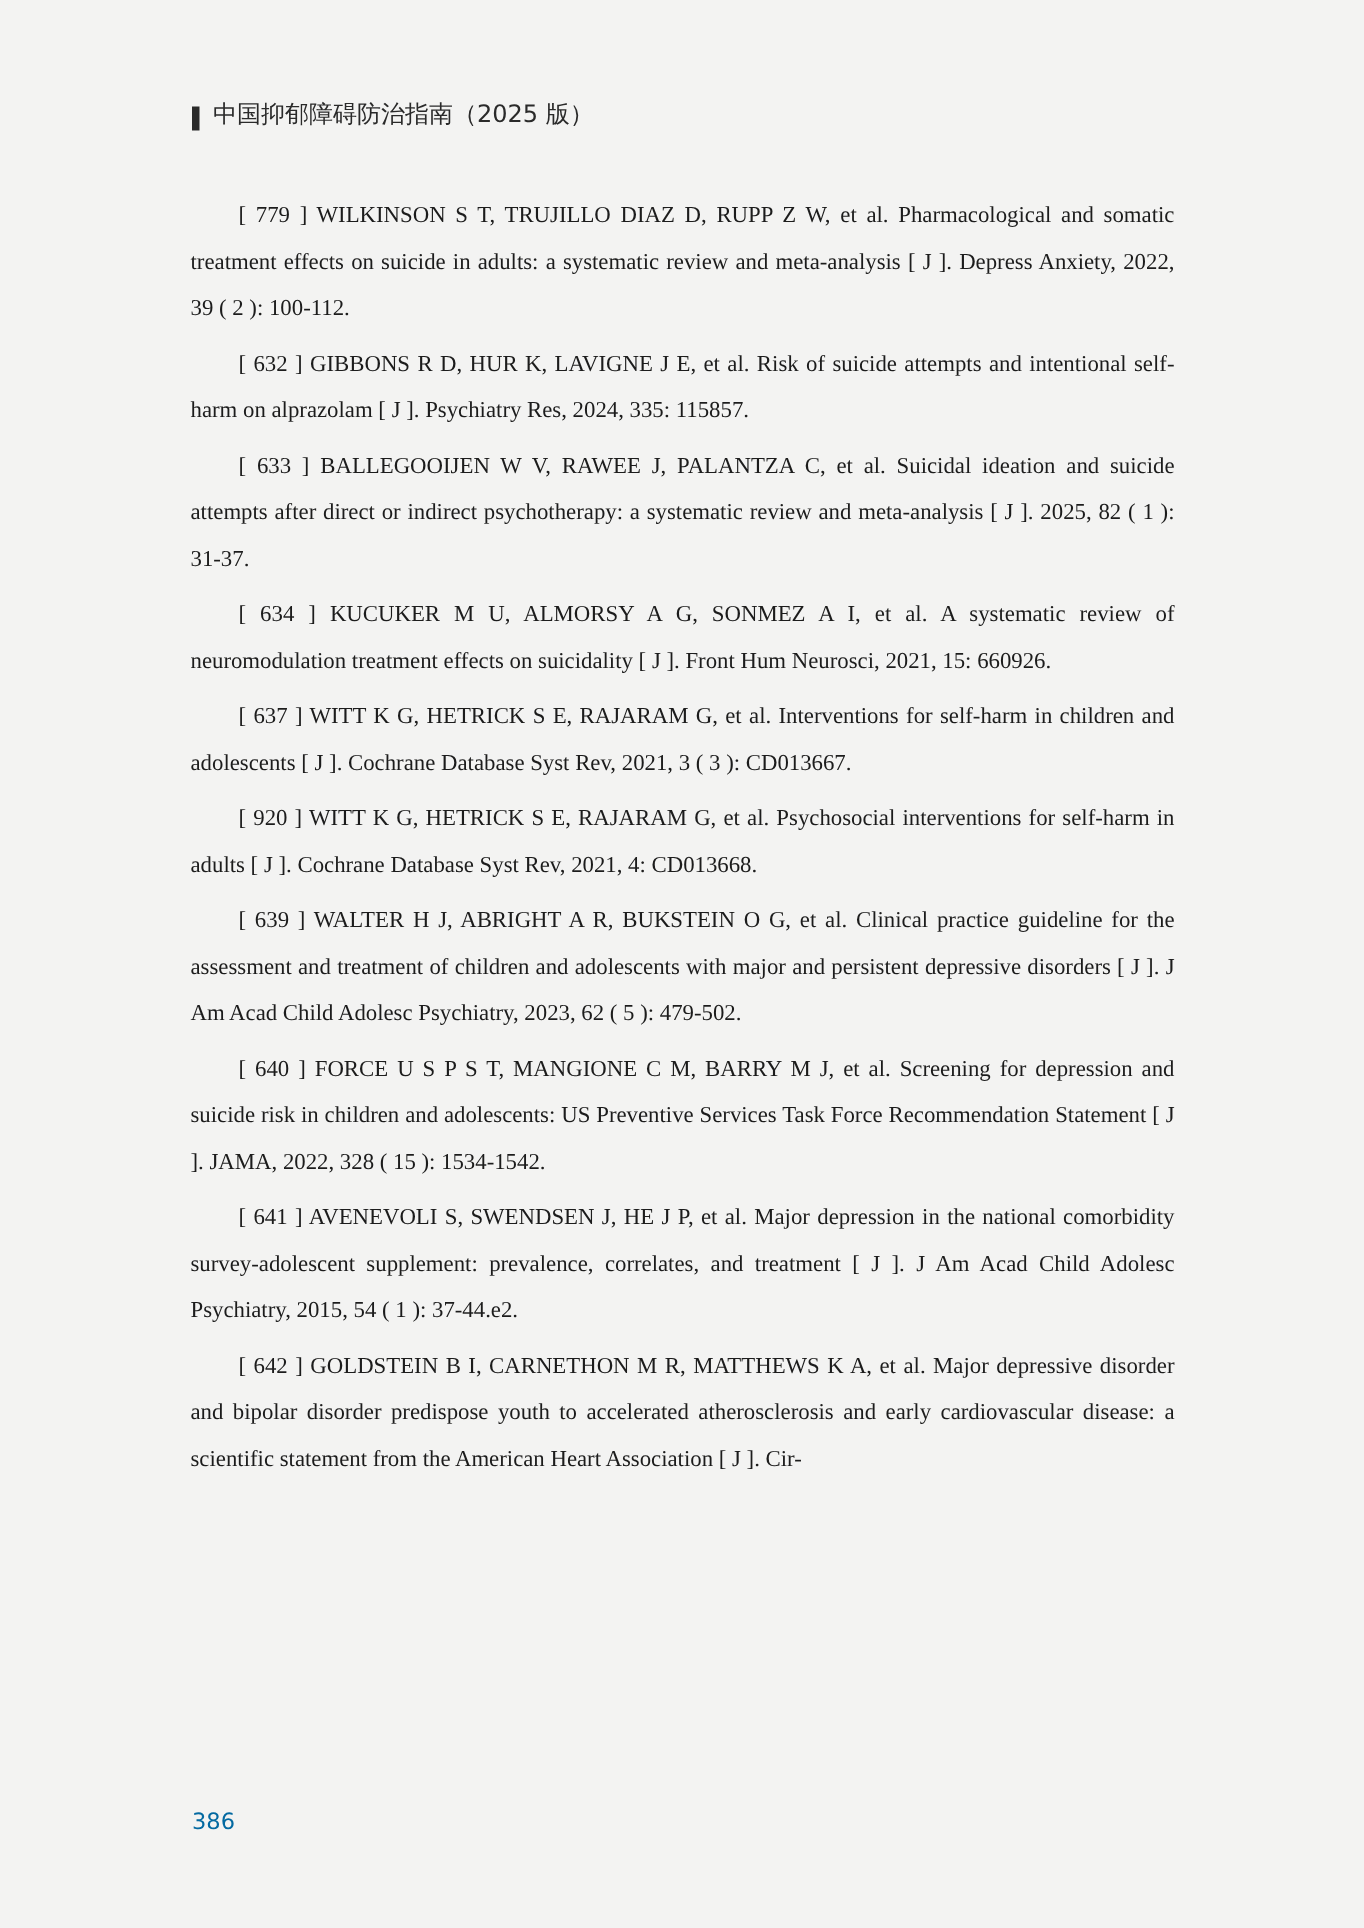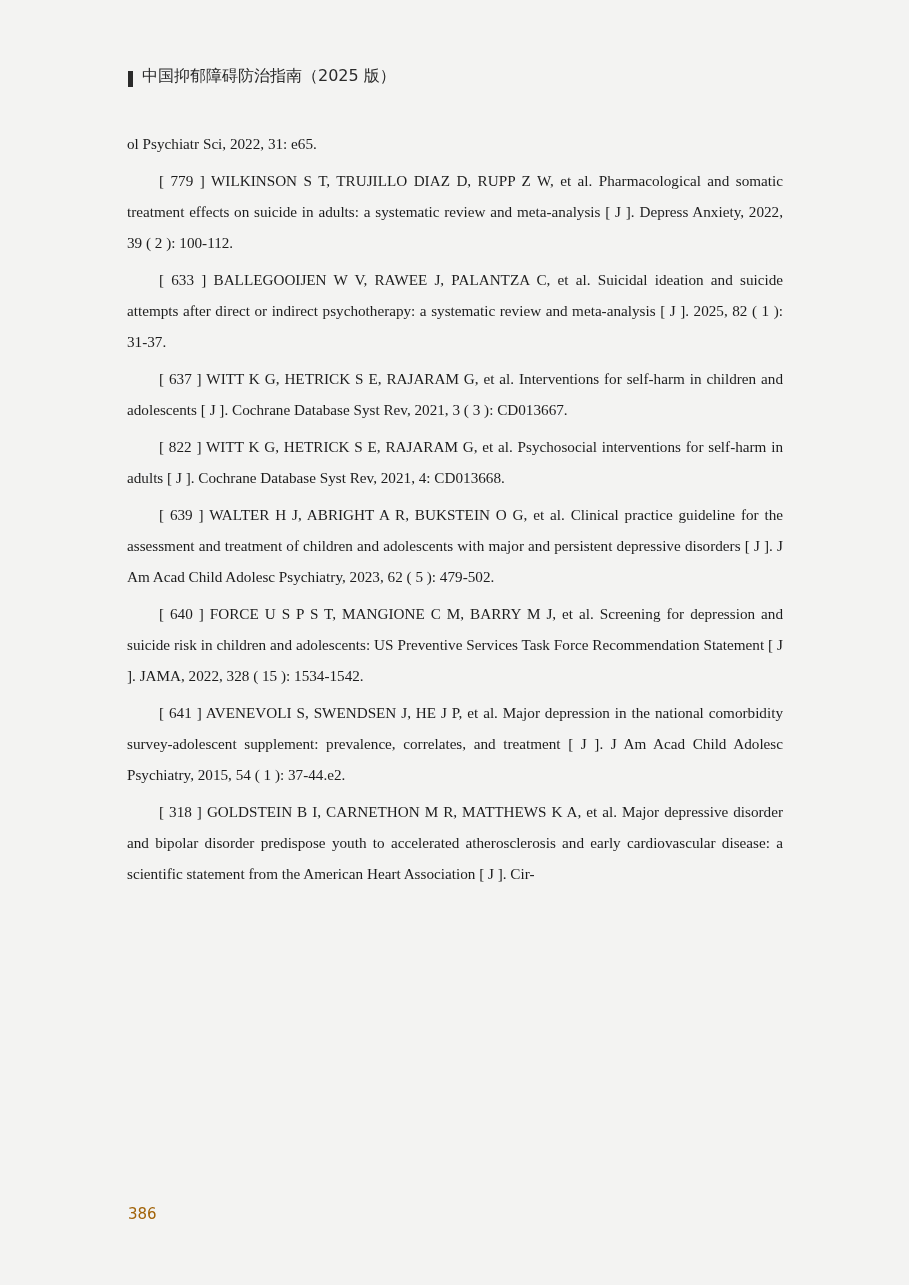--- a/index.html
+++ b/index.html
@@ -49,37 +49,38 @@
   }
   .content p.cont {
     text-indent: 0;
   }
   .page-number {
     position: absolute;
     left: 128px;
     top: 1205px;
     font-family: "DejaVu Sans", "Liberation Sans", sans-serif;
     font-size: 15px;
-    color: #a16207;
+    color: #0369a1;
   }
 </style>
 </head>
 <body>
 
 <div class="header">
   <span class="header-bar"></span>
   <span>中国抑郁障碍防治指南（2025 版）</span>
 </div>
 
 <div class="content">
-  <p class="cont">ol Psychiatr Sci, 2022, 31: e65.</p>
 
   <p class="ref"><span>[ 779 ]</span> <span>WILKINSON S T, TRUJILLO DIAZ D, RUPP Z W, et al. Pharmacological and somatic treatment effects on suicide in adults: a systematic review and meta-analysis [ J ]. Depress Anxiety, 2022, 39 ( 2 ): 100-112.</span></p>
+  <p class="ref"><span>[ 632 ]</span> <span>GIBBONS R D, HUR K, LAVIGNE J E, et al. Risk of suicide attempts and intentional self-harm on alprazolam [ J ]. Psychiatry Res, 2024, 335: 115857.</span></p>
   <p class="ref"><span>[ 633 ]</span> <span>BALLEGOOIJEN W V, RAWEE J, PALANTZA C, et al. Suicidal ideation and suicide attempts after direct or indirect psychotherapy: a systematic review and meta-analysis [ J ]. 2025, 82 ( 1 ): 31-37.</span></p>
+  <p class="ref"><span>[ 634 ]</span> <span>KUCUKER M U, ALMORSY A G, SONMEZ A I, et al. A systematic review of neuromodulation treatment effects on suicidality [ J ]. Front Hum Neurosci, 2021, 15: 660926.</span></p>
   <p class="ref"><span>[ 637 ]</span> <span>WITT K G, HETRICK S E, RAJARAM G, et al. Interventions for self-harm in children and adolescents [ J ]. Cochrane Database Syst Rev, 2021, 3 ( 3 ): CD013667.</span></p>
-  <p class="ref"><span>[ 822 ]</span> <span>WITT K G, HETRICK S E, RAJARAM G, et al. Psychosocial interventions for self-harm in adults [ J ]. Cochrane Database Syst Rev, 2021, 4: CD013668.</span></p>
+  <p class="ref"><span>[ 920 ]</span> <span>WITT K G, HETRICK S E, RAJARAM G, et al. Psychosocial interventions for self-harm in adults [ J ]. Cochrane Database Syst Rev, 2021, 4: CD013668.</span></p>
   <p class="ref"><span>[ 639 ]</span> <span>WALTER H J, ABRIGHT A R, BUKSTEIN O G, et al. Clinical practice guideline for the assessment and treatment of children and adolescents with major and persistent depressive disorders [ J ]. J Am Acad Child Adolesc Psychiatry, 2023, 62 ( 5 ): 479-502.</span></p>
   <p class="ref"><span>[ 640 ]</span> <span>FORCE U S P S T, MANGIONE C M, BARRY M J, et al. Screening for depression and suicide risk in children and adolescents: US Preventive Services Task Force Recommendation Statement [ J ]. JAMA, 2022, 328 ( 15 ): 1534-1542.</span></p>
   <p class="ref"><span>[ 641 ]</span> <span>AVENEVOLI S, SWENDSEN J, HE J P, et al. Major depression in the national comorbidity survey-adolescent supplement: prevalence, correlates, and treatment [ J ]. J Am Acad Child Adolesc Psychiatry, 2015, 54 ( 1 ): 37-44.e2.</span></p>
-  <p class="ref"><span>[ 318 ]</span> <span>GOLDSTEIN B I, CARNETHON M R, MATTHEWS K A, et al. Major depressive disorder and bipolar disorder predispose youth to accelerated atherosclerosis and early cardiovascular disease: a scientific statement from the American Heart Association [ J ]. Cir-</span></p>
+  <p class="ref"><span>[ 642 ]</span> <span>GOLDSTEIN B I, CARNETHON M R, MATTHEWS K A, et al. Major depressive disorder and bipolar disorder predispose youth to accelerated atherosclerosis and early cardiovascular disease: a scientific statement from the American Heart Association [ J ]. Cir-</span></p>
 </div>
 
 <div class="page-number">386</div>
 
 </body></html>

